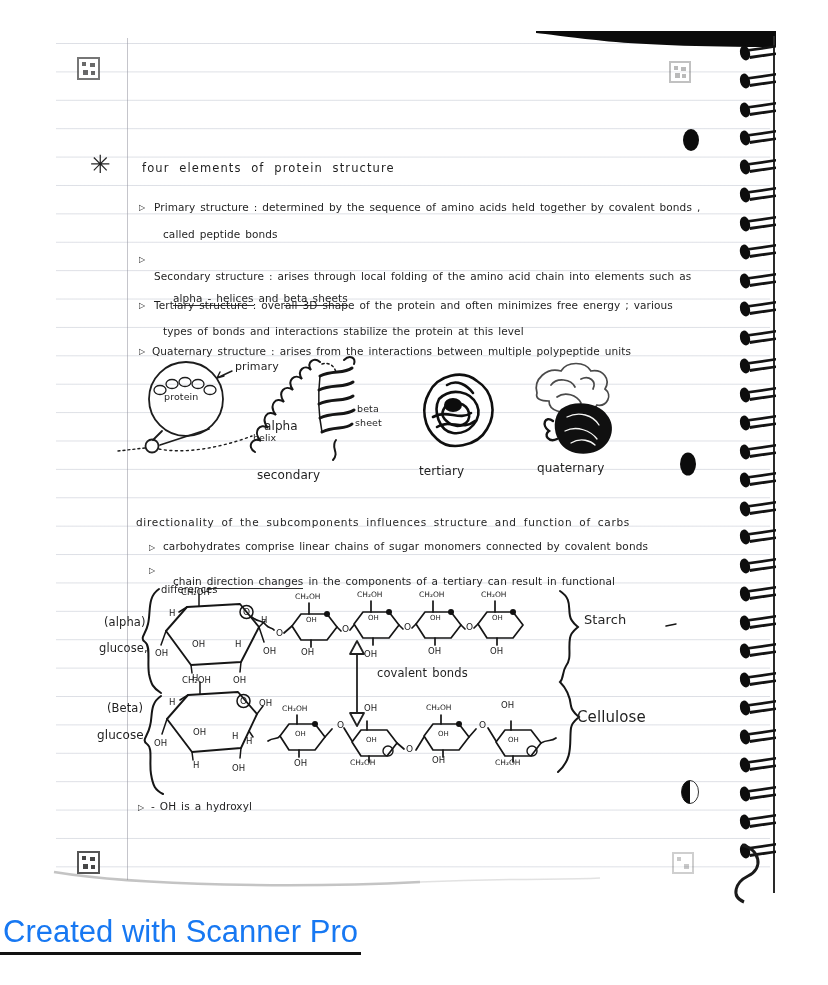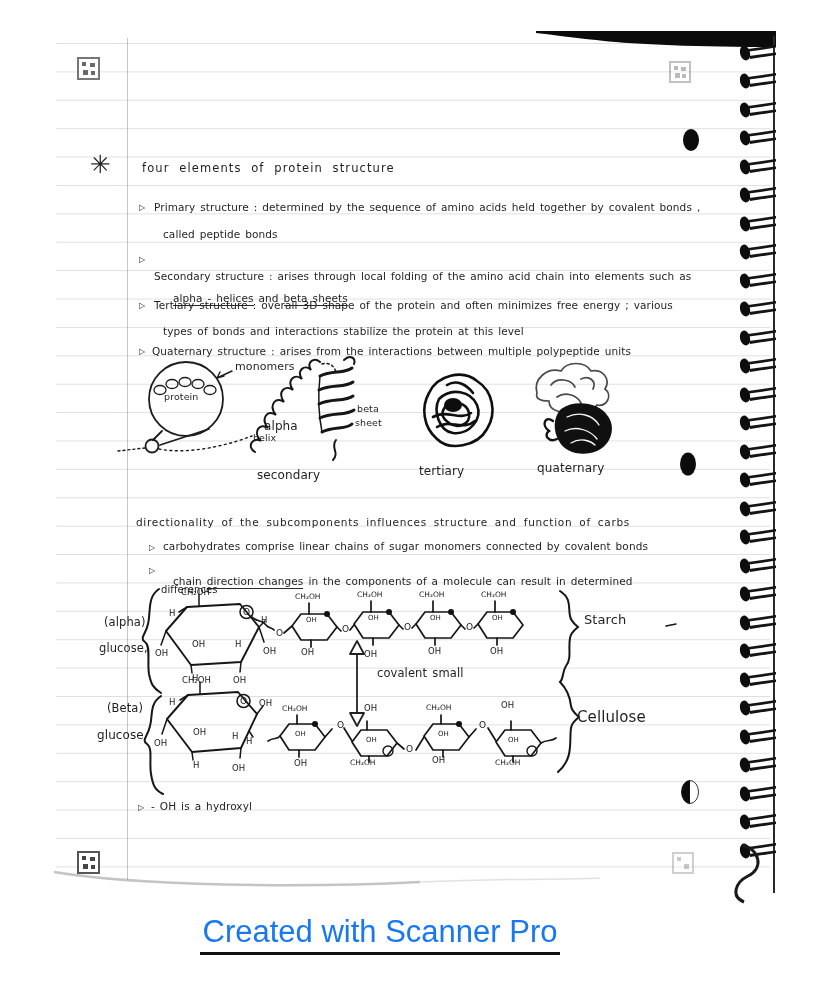--- a/index.html
+++ b/index.html
@@ -8,21 +8,21 @@
   .ruled{position:absolute;left:56px;top:36px;width:714px;height:848px;z-index:1;
          background-image:linear-gradient(to bottom,transparent calc(100% - 1px),rgba(125,135,158,.26) 0);
          background-size:100% 28.4px;background-position:0 8px}
   .marginline{position:absolute;left:127px;top:38px;width:1.4px;height:842px;background:rgba(150,150,160,.55);z-index:1}
   svg.sketch{position:absolute;left:0;top:0;z-index:2;pointer-events:none}
   .hw{position:absolute;z-index:3;font-family:"DejaVu Sans",sans-serif;color:#1f1f1f;
       white-space:pre;font-size:10.5px;letter-spacing:.1px;word-spacing:1.5px}
   .c{position:absolute;z-index:3;font-family:"DejaVu Sans",sans-serif;color:#1b1b1b;white-space:pre;font-size:8.5px}
   .u{border-bottom:1.2px solid #2a2a2a;padding-bottom:.5px}
   .bul{position:absolute;z-index:3;font-size:8px;color:#222}
-  .footer-wrap{position:absolute;left:0;top:914px;width:760px;text-align:center;z-index:4}
+  .footer-wrap{position:absolute;left:0;top:914px;width:760px;text-align:left;z-index:4}
   .footer-wrap a{font-family:"Liberation Sans","DejaVu Sans",sans-serif;font-size:31px;color:#1778f2;
       text-decoration:none;border-bottom:3px solid #111;padding:0 3px 3px}
 </style>
 </head>
 <body>
 
 <div class="ruled"></div>
 <div class="marginline"></div>
 
 <svg class="sketch" width="828" height="985" viewBox="0 0 828 985">
@@ -230,44 +230,44 @@
   <span class="u">alpha - helices</span><span> and </span><span class="u">beta sheets</span>
 </span>
 
 <span class="bul" style="left:139px;top:301px">▷</span>
 <span class="hw" style="left:154px;top:299px">Tertiary structure : overall 3D shape of the protein and often minimizes free energy ; various</span>
 <span class="hw" style="left:163px;top:325px">types of bonds and interactions stabilize the protein at this level</span>
 
 <span class="bul" style="left:139px;top:347px">▷</span>
 <span class="hw" style="left:152px;top:345px">Quaternary structure : arises from the interactions between multiple polypeptide units</span>
 
-<span class="hw" style="left:235px;top:360px;font-size:11px">monomers</span>
+<span class="hw" style="left:235px;top:360px;font-size:11px">primary</span>
 <span class="hw" style="left:164px;top:391px;font-size:9.5px">protein</span>
 <span class="hw" style="left:264px;top:419px;font-size:12px">alpha</span>
 <span class="hw" style="left:253px;top:432px;font-size:9.5px">helix</span>
 <span class="hw" style="left:357px;top:403px;font-size:9.5px">beta</span>
 <span class="hw" style="left:355px;top:417px;font-size:9.5px">sheet</span>
 <span class="hw" style="left:257px;top:468px;font-size:12px">secondary</span>
 <span class="hw" style="left:419px;top:464px;font-size:12px">tertiary</span>
 <span class="hw" style="left:537px;top:461px;font-size:12px">quaternary</span>
 
 <span class="hw" style="left:136px;top:516px;letter-spacing:.7px;word-spacing:3px">directionality of the subcomponents influences structure and function of carbs</span>
 <span class="bul" style="left:149px;top:543px">▷</span>
 <span class="hw" style="left:163px;top:540px">carbohydrates comprise linear chains of sugar monomers connected by covalent bonds</span>
 <span class="bul" style="left:149px;top:566px">▷</span>
 <span class="hw" style="left:163px;top:563px">
-  <span>chain </span><span class="u">direction changes</span><span> in the components of a molecule can result in determined</span>
+  <span>chain </span><span class="u">direction changes</span><span> in the components of a tertiary can result in functional</span>
 </span>
 <span class="hw" style="left:161px;top:584px;font-size:10px">differences</span>
 
 <span class="hw" style="left:104px;top:615px;font-size:11.5px">(alpha)</span>
 <span class="hw" style="left:99px;top:641px;font-size:11.5px">glucose,</span>
 <span class="hw" style="left:107px;top:701px;font-size:11.5px">(Beta)</span>
 <span class="hw" style="left:97px;top:728px;font-size:12px">glucose</span>
-<span class="hw" style="left:377px;top:666px;font-size:11.5px">covalent small</span>
+<span class="hw" style="left:377px;top:666px;font-size:11.5px">covalent bonds</span>
 <span class="hw" style="left:584px;top:612px;font-size:13px">Starch</span>
 <span class="hw" style="left:577px;top:708px;font-size:15px">Cellulose</span>
 
 <span class="bul" style="left:138px;top:803px">▷</span>
 <span class="hw" style="left:151px;top:800px">- OH is a hydroxyl</span>
 
 <span class="c" style="left:181px;top:587px">CH₂OH</span>
 <span class="c" style="left:169px;top:608px">H</span>
 <span class="c" style="left:243px;top:607px;font-size:9px">O</span>
 <span class="c" style="left:261px;top:615px">H</span>

